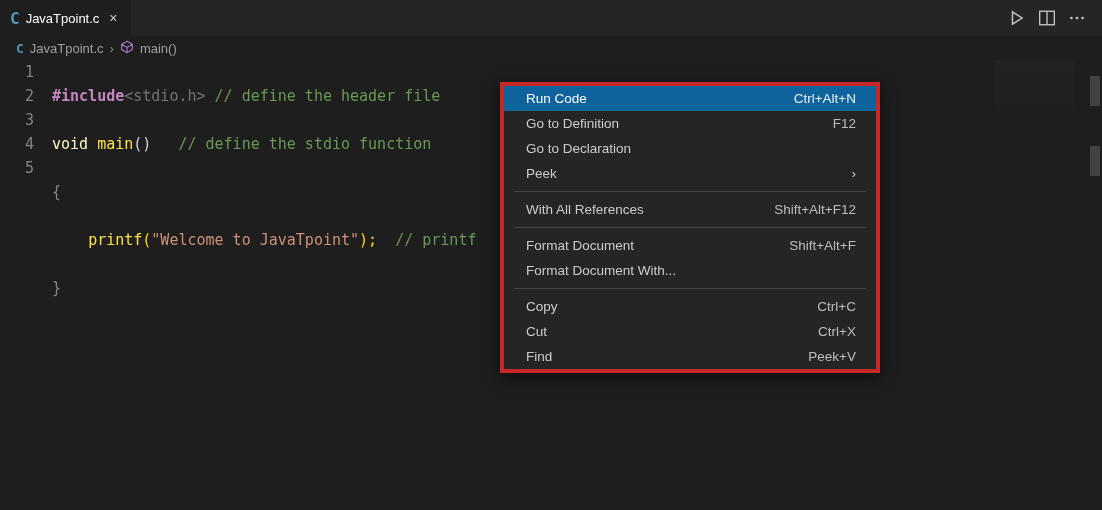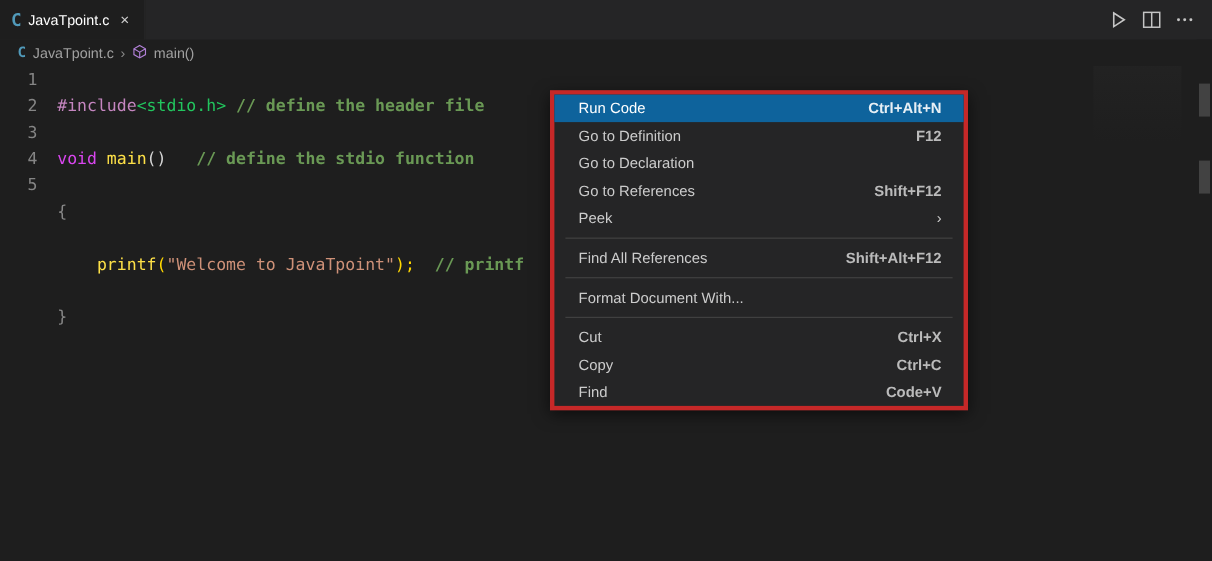--- a/index.html
+++ b/index.html
@@ -80,25 +80,25 @@
       color: #858585;
       line-height: 24px;
       user-select: none;
     }
     .code {
       font-family: Consolas, monospace;
       font-size: 15px;
       line-height: 24px;
       white-space: pre;
     }
-    .tok-kw { color: #c586c0; }
-    .tok-hdr { color: #22c55e; }
-    .tok-type { color: #d946ef; }
+    .tok-kw { color: #c586c0; font-weight: bold; }
+    .tok-hdr { color: #737373; }
+    .tok-type { color: #fef9c3; }
     .tok-fn { color: #fde047; }
-    .tok-com { color: #6a9955; font-weight: bold; }
+    .tok-com { color: #6a9955; }
     .tok-str { color: #ce9178; }
     .tok-pl { color: #d4d4d4; }
     .tok-br { color: #ffd700; }
     .tok-dim { color: #888; }
 
     .context-menu {
       position: absolute;
       left: 500px;
       top: 82px;
       width: 380px;
@@ -115,21 +115,21 @@
       padding: 5px 20px 5px 22px;
       font-size: 13.5px;
       cursor: pointer;
       color: #cccccc;
     }
     .menu-item.highlight {
       background: #0e639c;
       color: #ffffff;
       gap: 28px;
     }
-    .menu-item .kbd { color: inherit; opacity: 0.9; font-weight: bold; }
+    .menu-item .kbd { color: inherit; opacity: 0.9; }
     .menu-item .arrow { color: #cccccc; }
     .sep {
       height: 1px;
       background: #444;
       margin: 5px 10px;
     }
     .minimap {
       position: absolute;
       right: 28px;
       top: 60px;
@@ -222,44 +222,44 @@
     </div>
     <div class="menu-item">
       <span>Go to Definition</span>
       <span class="kbd">F12</span>
     </div>
     <div class="menu-item">
       <span>Go to Declaration</span>
       <span class="kbd"></span>
     </div>
     <div class="menu-item">
-      <span>Go to References</span>
-      <span class="kbd">Shift+F12</span>
-    </div>
-    <div class="menu-item">
       <span>Peek</span>
       <span class="arrow">›</span>
     </div>
     <div class="sep"></div>
     <div class="menu-item">
-      <span>Find All References</span>
+      <span>With All References</span>
       <span class="kbd">Shift+Alt+F12</span>
     </div>
     <div class="sep"></div>
+    <div class="menu-item">
+      <span>Format Document</span>
+      <span class="kbd">Shift+Alt+F</span>
+    </div>
     <div class="menu-item">
       <span>Format Document With...</span>
       <span class="kbd"></span>
     </div>
     <div class="sep"></div>
     <div class="menu-item">
+      <span>Copy</span>
+      <span class="kbd">Ctrl+C</span>
+    </div>
+    <div class="menu-item">
       <span>Cut</span>
       <span class="kbd">Ctrl+X</span>
     </div>
     <div class="menu-item">
-      <span>Copy</span>
-      <span class="kbd">Ctrl+C</span>
-    </div>
-    <div class="menu-item">
       <span>Find</span>
-      <span class="kbd">Code+V</span>
+      <span class="kbd">Peek+V</span>
     </div>
   </div>
 </div>
 
 </body></html>

